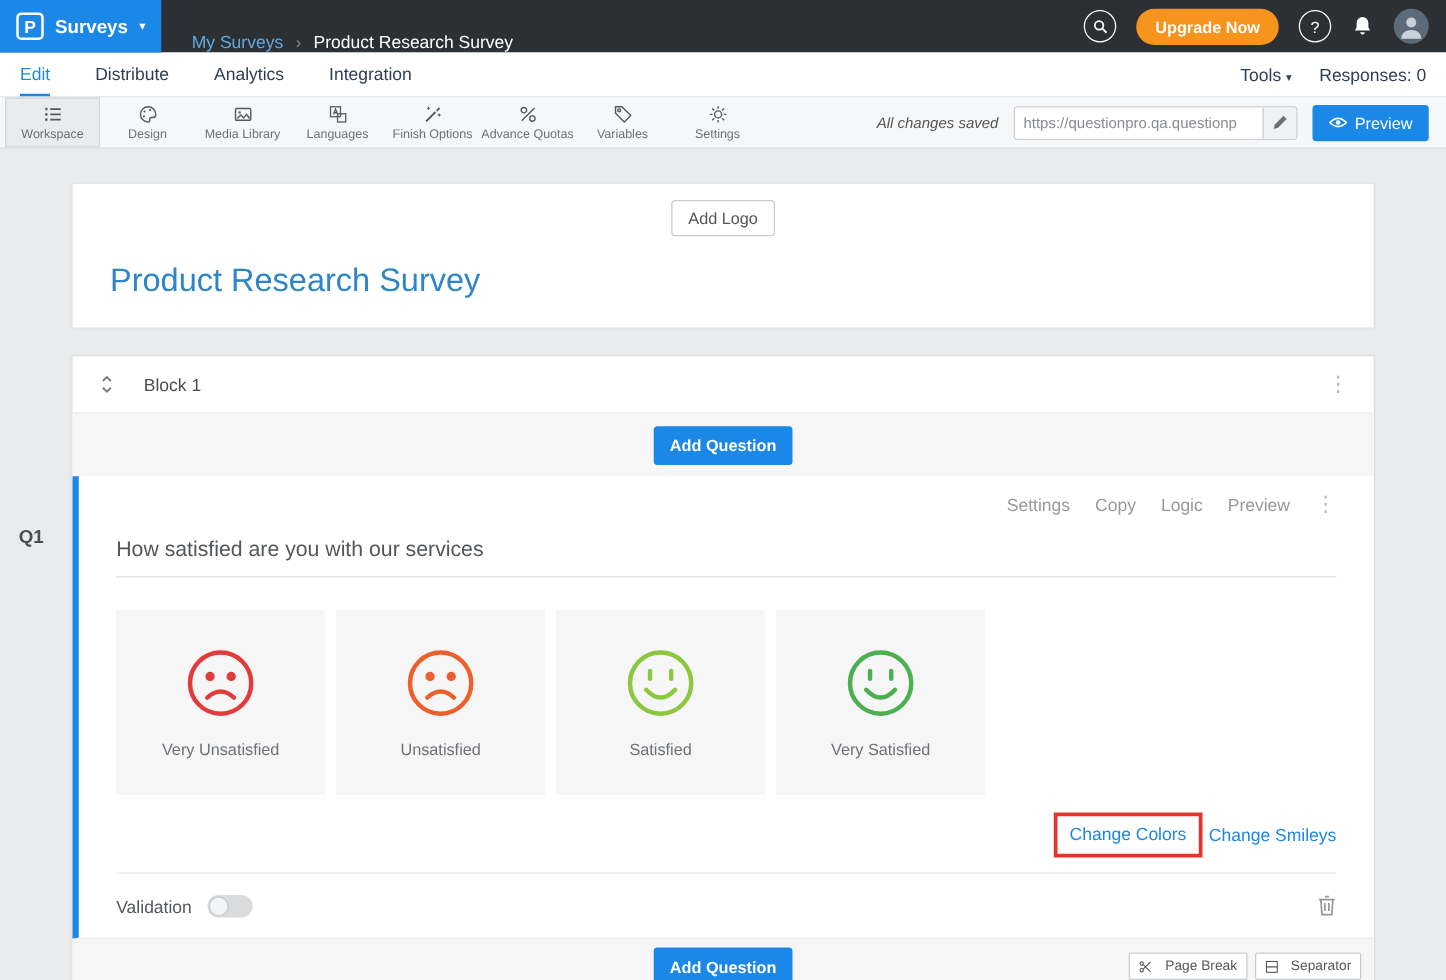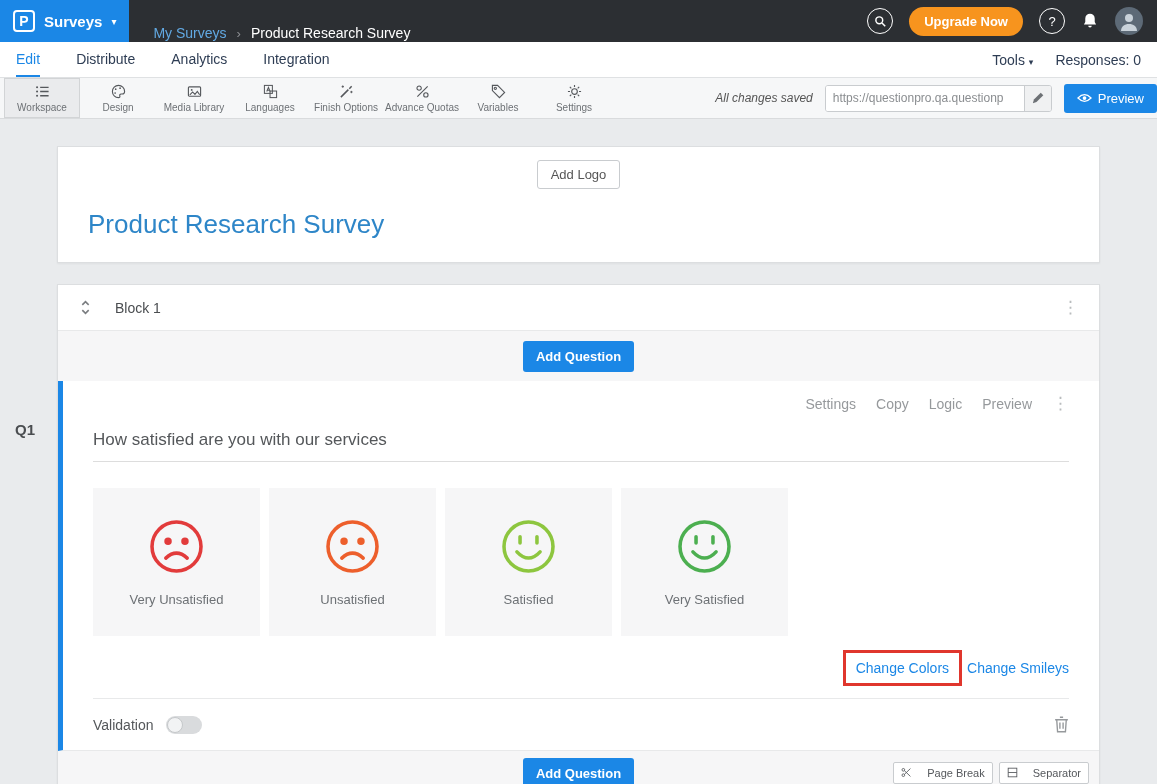--- a/index.html
+++ b/index.html
@@ -33,21 +33,21 @@
   .tools-link { cursor:pointer; } .tools-link .dcaret{ font-size:9px; color:#2e3d54; }
   .responses { cursor:pointer; }
 
   
   .toolbar { height:41px; background:#f6f7f8; border-bottom:1px solid #d9dbdd; display:flex; align-items:stretch; padding-left:4px; }
   .tool { width:76px; display:flex; flex-direction:column; align-items:center; justify-content:center; gap:3px; color:#6d7175; cursor:pointer; }
   .tool.active { background:#eaebed; border:1px solid #d2d4d6; }
   .tool .ticon { width:15px; height:15px; color:#55585c; }
   .tool .ticon svg { width:15px; height:15px; }
   .tool .tlabel { font-size:10px; white-space:nowrap; }
-  .toolbar-right { margin-left:auto; display:flex; align-items:center; gap:12px; }
+  .toolbar-right { margin-left:auto; display:flex; align-items:center; gap:12px; padding-right:14px; }
   .save-status { font-style:italic; font-size:12px; color:#555; }
   .url-wrap { display:flex; align-items:stretch; height:27px; border:1px solid #c9cccf; border-radius:3px; overflow:hidden; background:#fff;justify-content:space-between; }
   .url-input { width:198px; border:none; outline:none; font-size:12px; color:#8a8d90; padding:0 7px; font-family:inherit; }
   .pencil-btn { width:27px; background:#f0f1f2; border:none; border-left:1px solid #c9cccf; color:#6d7175; cursor:pointer; display:grid; place-items:center; }
   .pencil-btn svg { width:12px; height:12px; }
   .preview-btn { background:var(--accent); color:#fff; border:none; border-radius:3px; font-size:13px; padding:7px 13px; display:flex; align-items:center; gap:6px; cursor:pointer; font-family:inherit; }
   .preview-btn svg { width:15px; height:10px; }
 
   
   .content { padding-top:27px; }
@@ -79,21 +79,21 @@
   .blue-link { color:var(--accent); font-size:14px; cursor:pointer; }
   .validation-row { margin-top:12px; border-top:1px solid #e8e9ea; height:52px; display:flex; align-items:center; }
   .validation-label { font-size:14px; color:#54575a; }
   .toggle { width:36px; height:18px; background:#d9dbdd; border-radius:9px; margin-left:13px; position:relative; cursor:pointer; }
   .toggle .knob { position:absolute; left:1px; top:1px; width:16px; height:16px; border-radius:50%; background:#f2f3f4; border:1px solid #c5c8ca; }
   .trash { margin-left:auto; width:15px; height:17px; color:#96999c; cursor:pointer; }
   .trash svg { width:15px; height:17px; }
 
   .block-foot { height:44px; background:#f6f6f7; display:flex; align-items:center; justify-content:center; position:relative; }
   .foot-right { position:absolute; right:10px; display:flex; gap:6px; }
-  .mini-btn { background:#fff; border:1px solid #c9cccf; border-radius:2px; color:#55585c; font-size:11px; padding:4px 7px; display:flex; align-items:flex-start; gap:15px; cursor:pointer; font-family:inherit; }
+  .mini-btn { background:#fff; border:1px solid #c9cccf; border-radius:2px; color:#55585c; font-size:11px; padding:4px 7px; display:flex; align-items:center; gap:10px; cursor:pointer; font-family:inherit; }
   .mini-btn svg { width:11px; height:11px; }
 </style>
 </head>
 <body style="--accent: #1b87e6; --orange: #f7941e; --hred: #e0362d;">
 
 <div class="topbar">
   <div class="logo-area">
     <span class="logo-sq">P</span>
     <span class="menu-label">Surveys</span>
     <span class="caret">▾</span>

